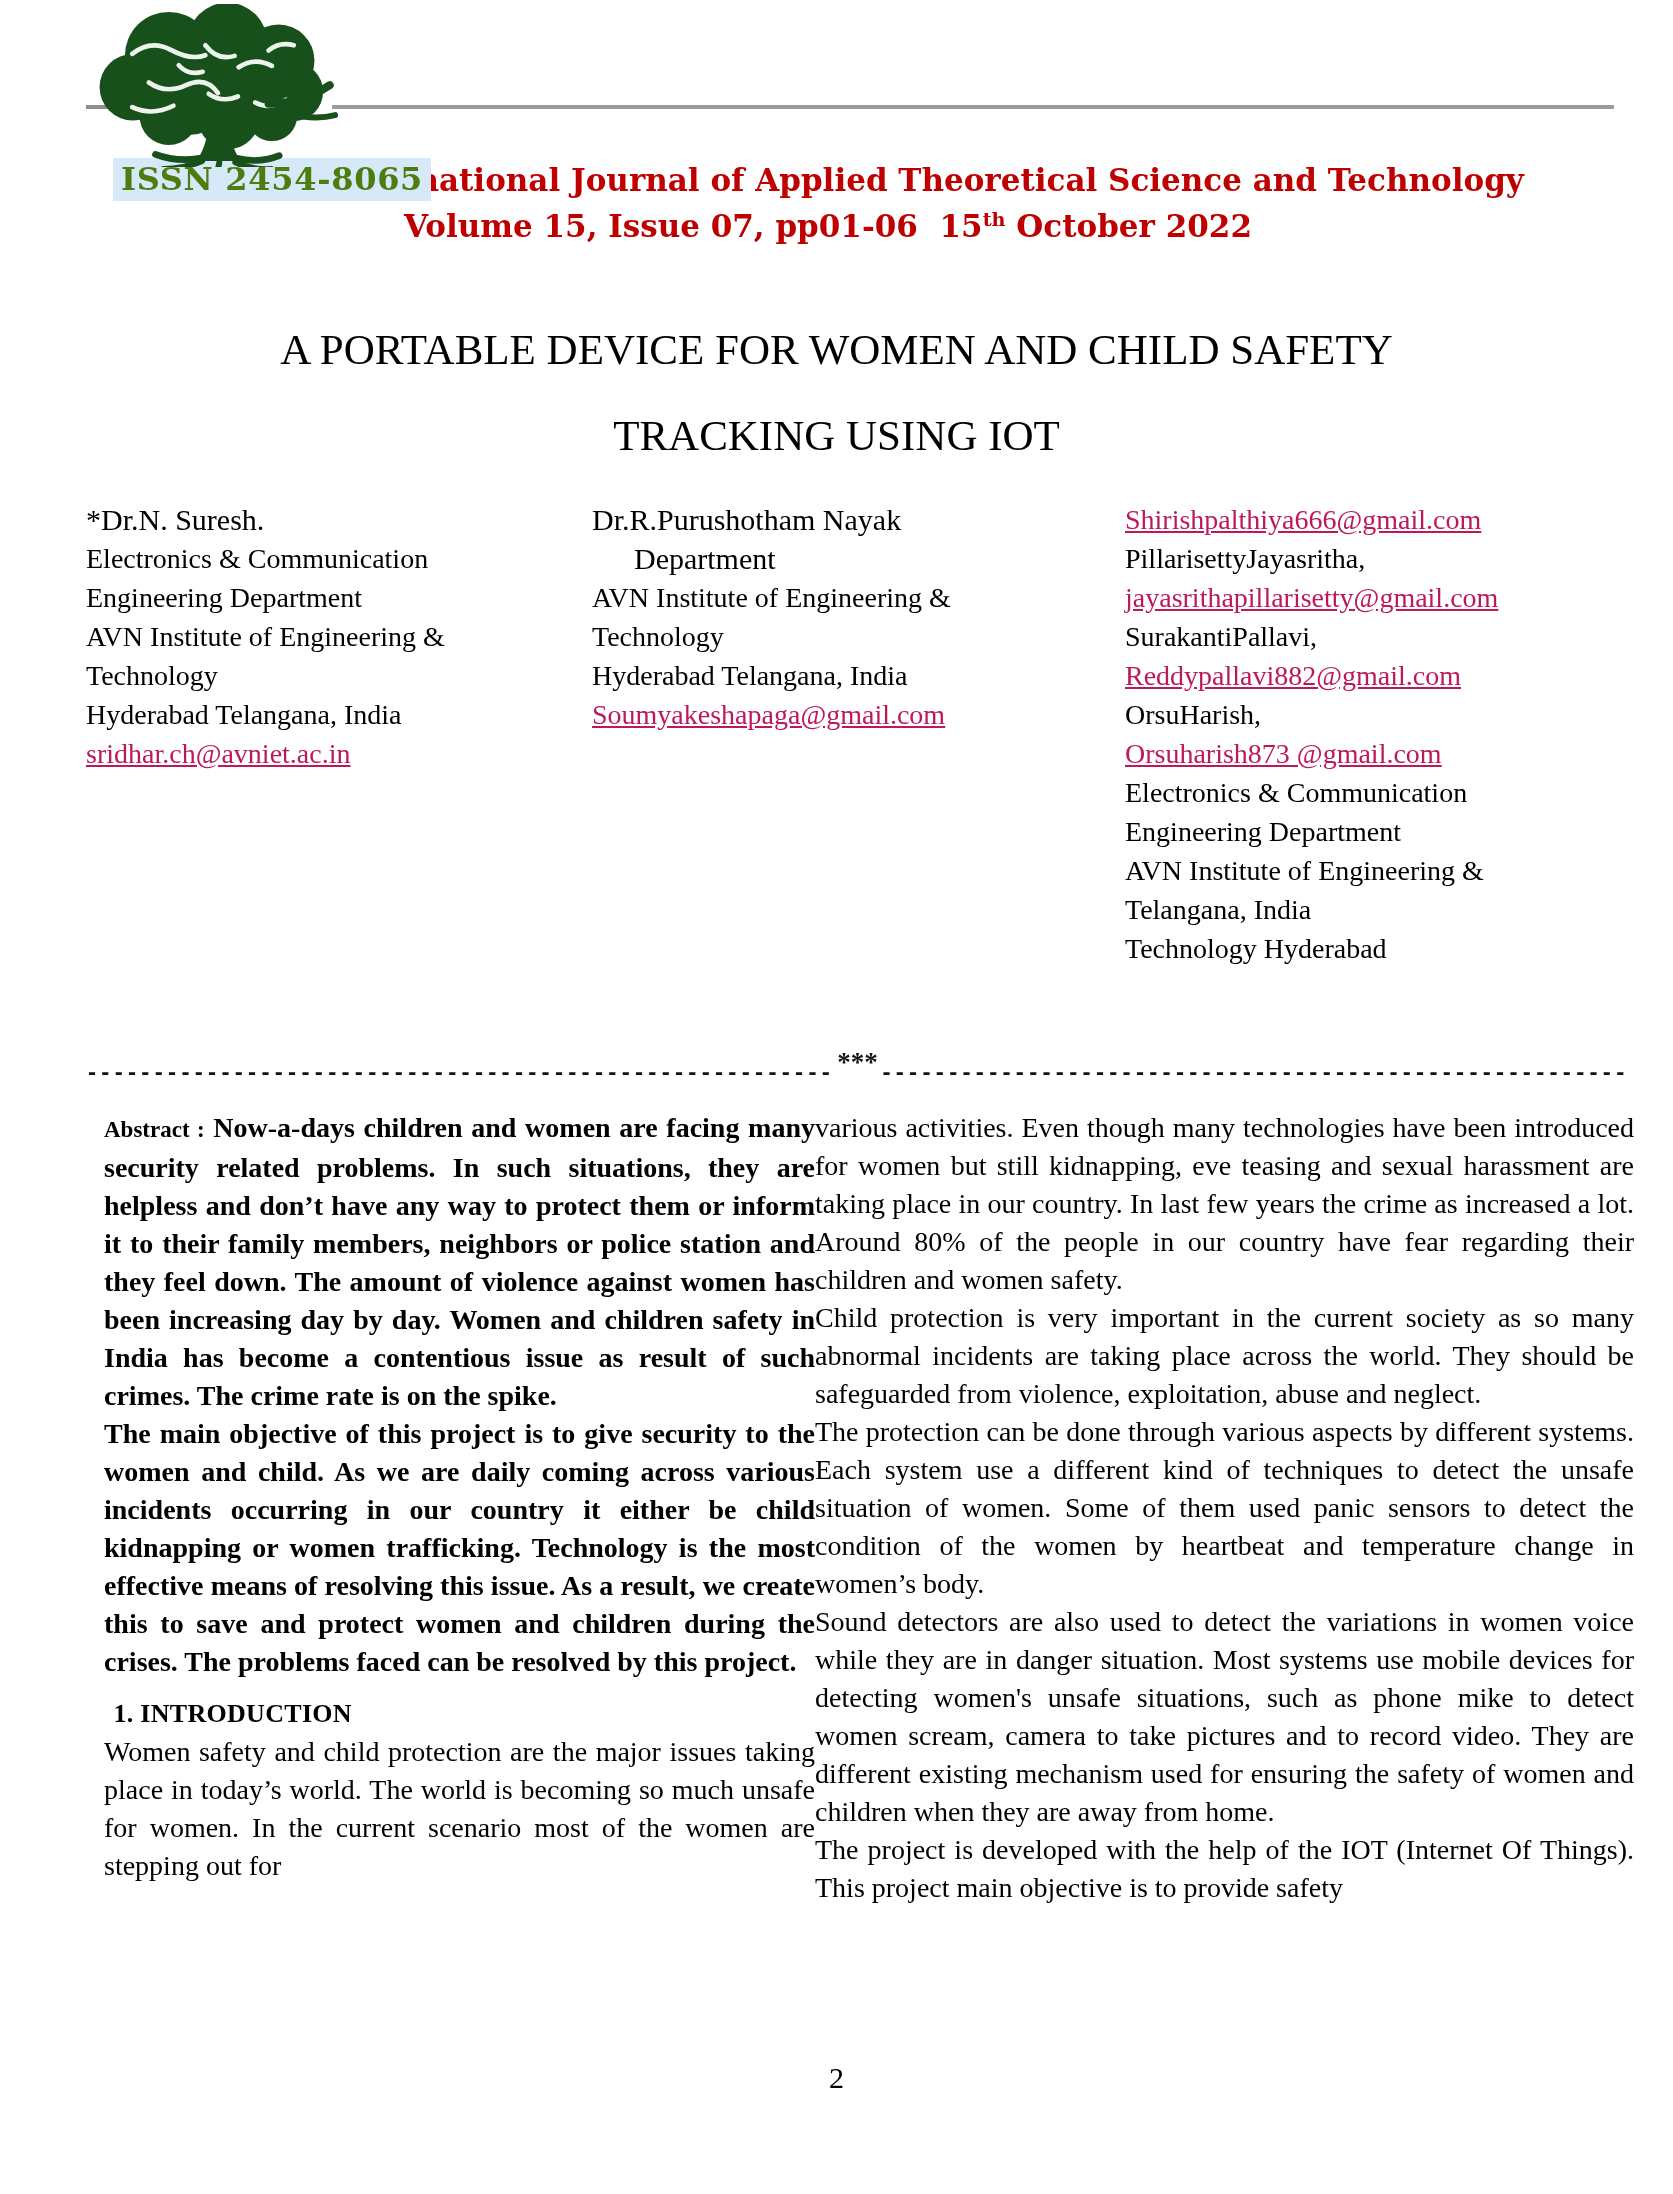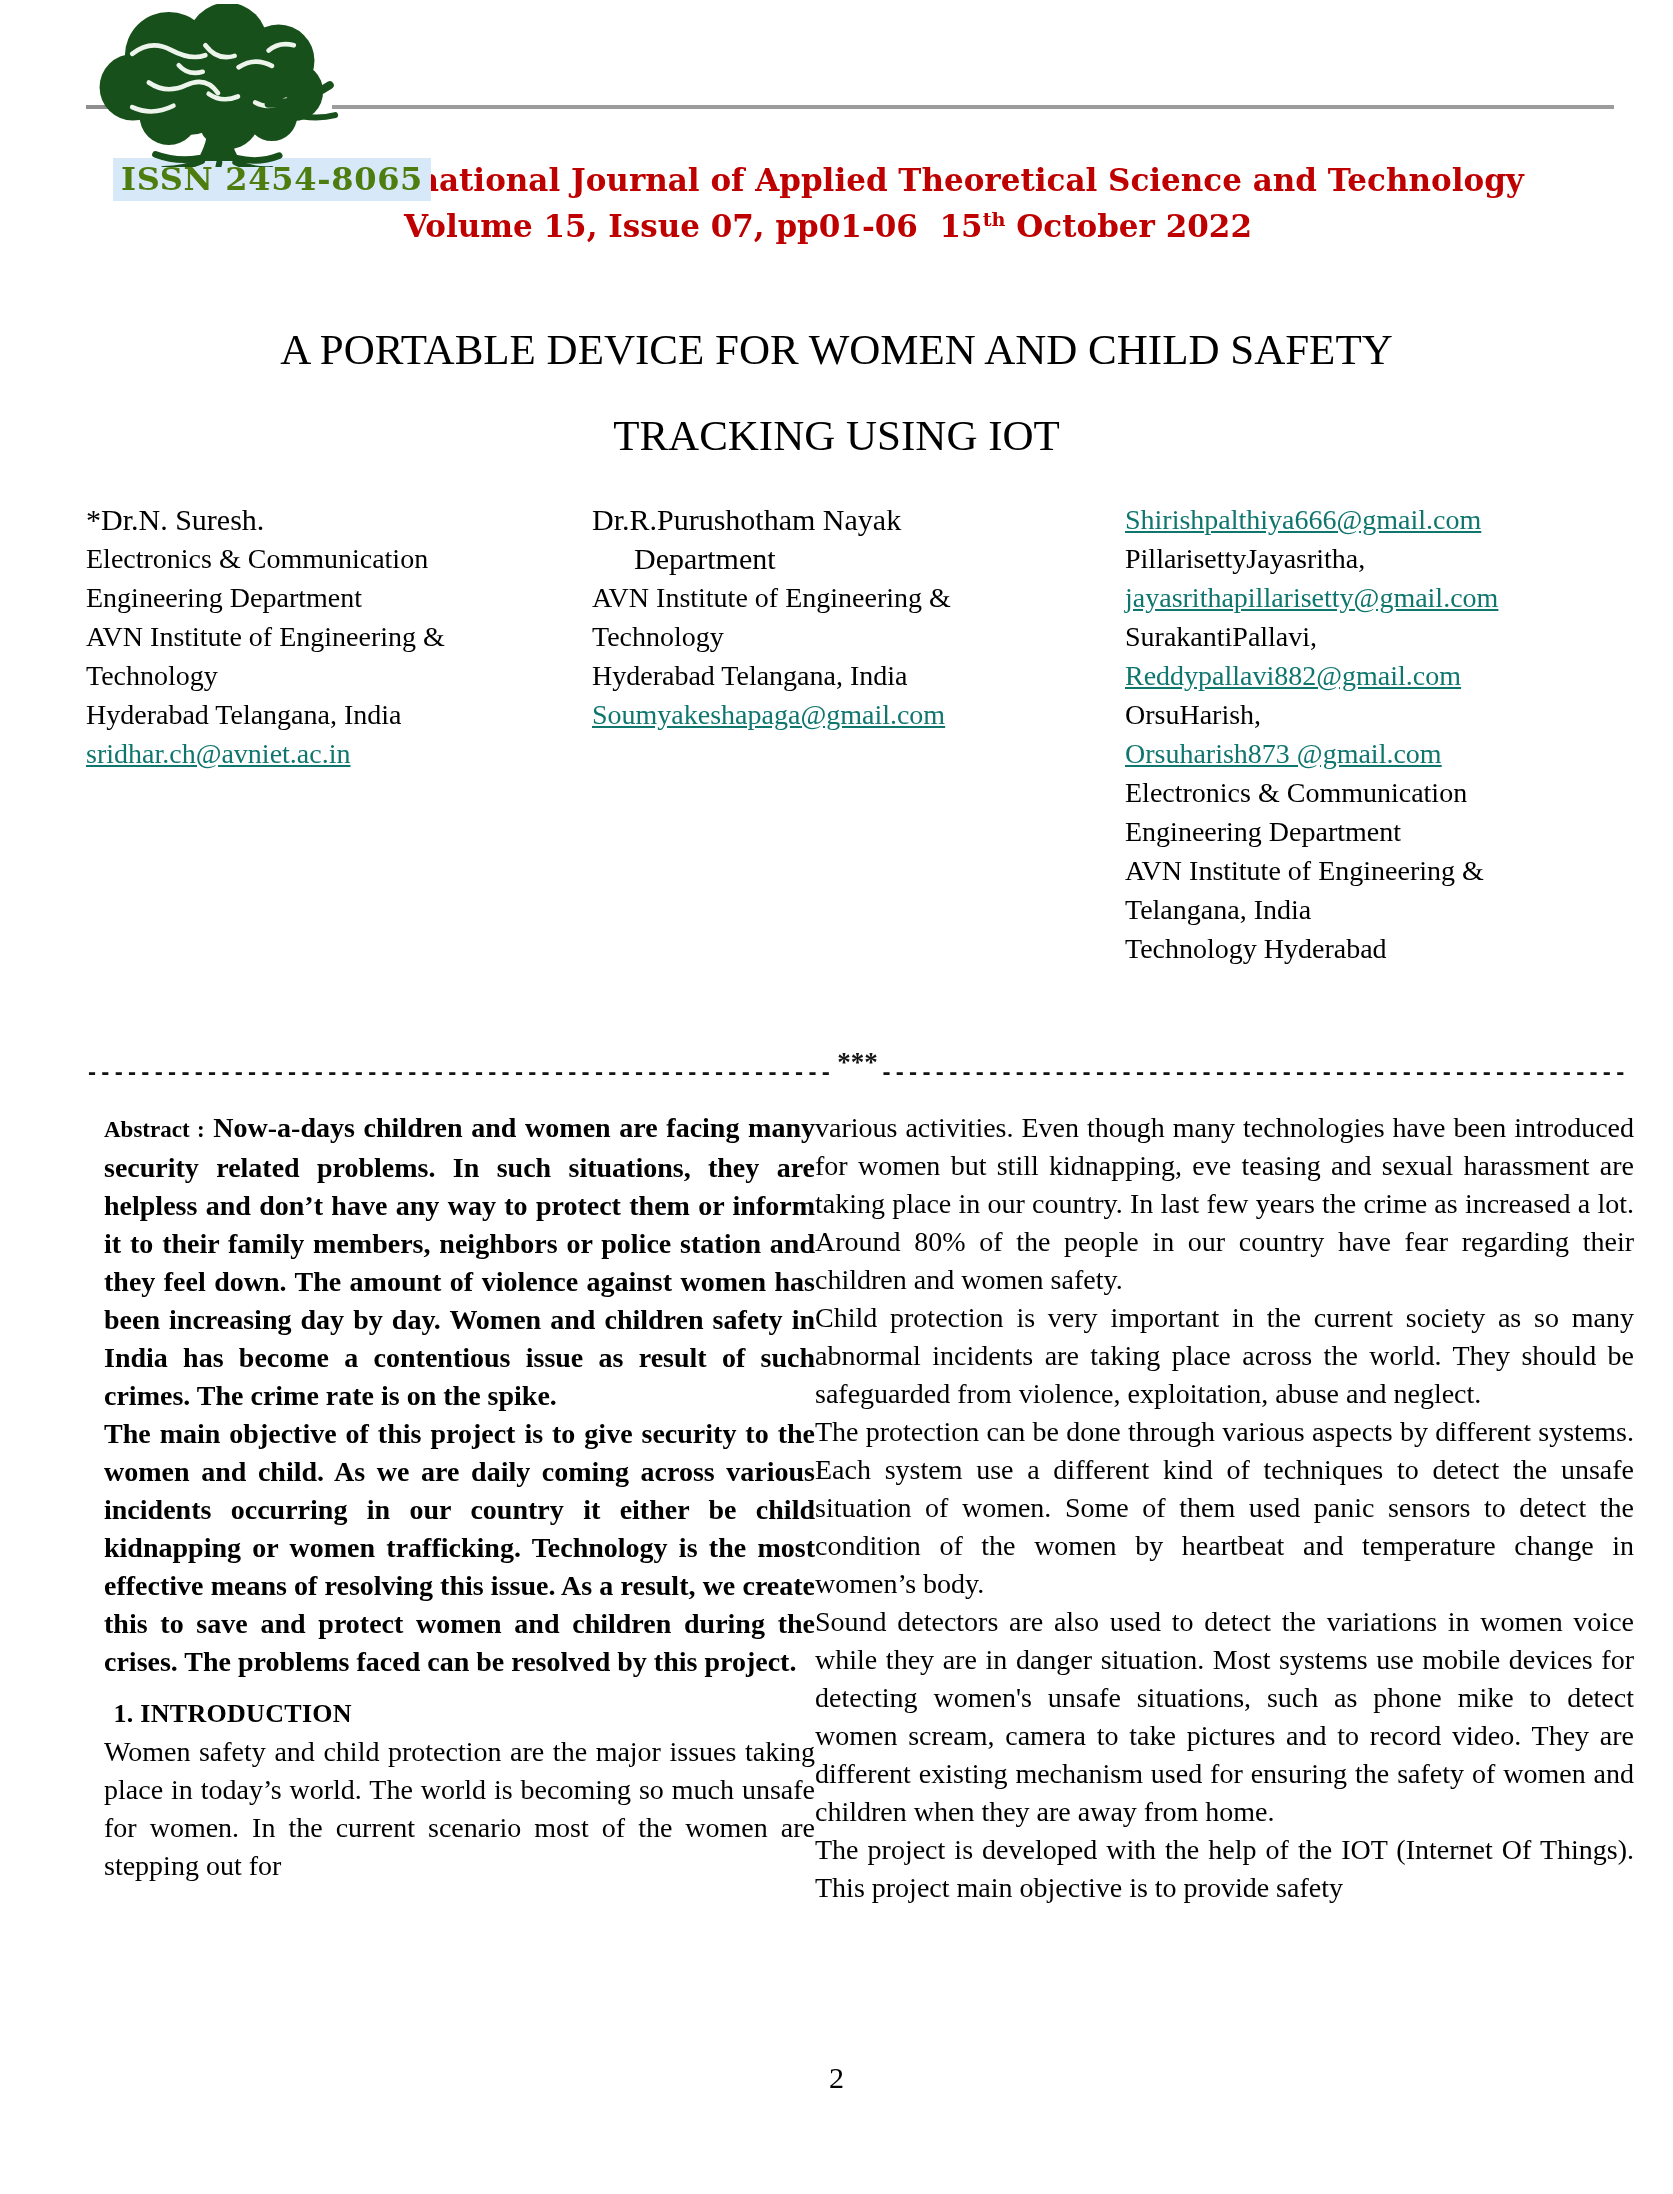--- a/index.html
+++ b/index.html
@@ -33,21 +33,21 @@
     font-weight:normal; font-size:43px; line-height:86px;
   }
   
   .authors{position:absolute; left:86px; top:500px; right:38px; display:flex;}
   .author-col{line-height:39px; font-size:28px;}
   .author-col.c1{width:506px;}
   .author-col.c2{width:533px;}
   .author-col.c3{flex:1;}
   .author-line.lg{font-size:30px;}
   .author-line.indent{padding-left:42px;}
-  .author-line.link{color:#0f766e; text-decoration:underline; cursor:pointer; word-break:break-all;}
+  .author-line.link{color:#be185d; text-decoration:underline; cursor:pointer; word-break:break-all;}
   
   .divider{
     position:absolute; left:86px; right:44px; top:1056px;
     display:flex; align-items:center;
     font-family:"DejaVu Sans Mono", monospace; font-weight:bold; font-size:20px; color:#141414;
   }
   .divider .dashes{flex:1; overflow:hidden; white-space:nowrap; letter-spacing:1.3px;}
   .divider .stars{font-family:"Liberation Serif", serif; font-size:27px; position:relative; top:-8.8px; padding:0 2.7px;}
   
   .body-cols{position:absolute; left:104px; right:39px; top:1109px; display:flex; }

